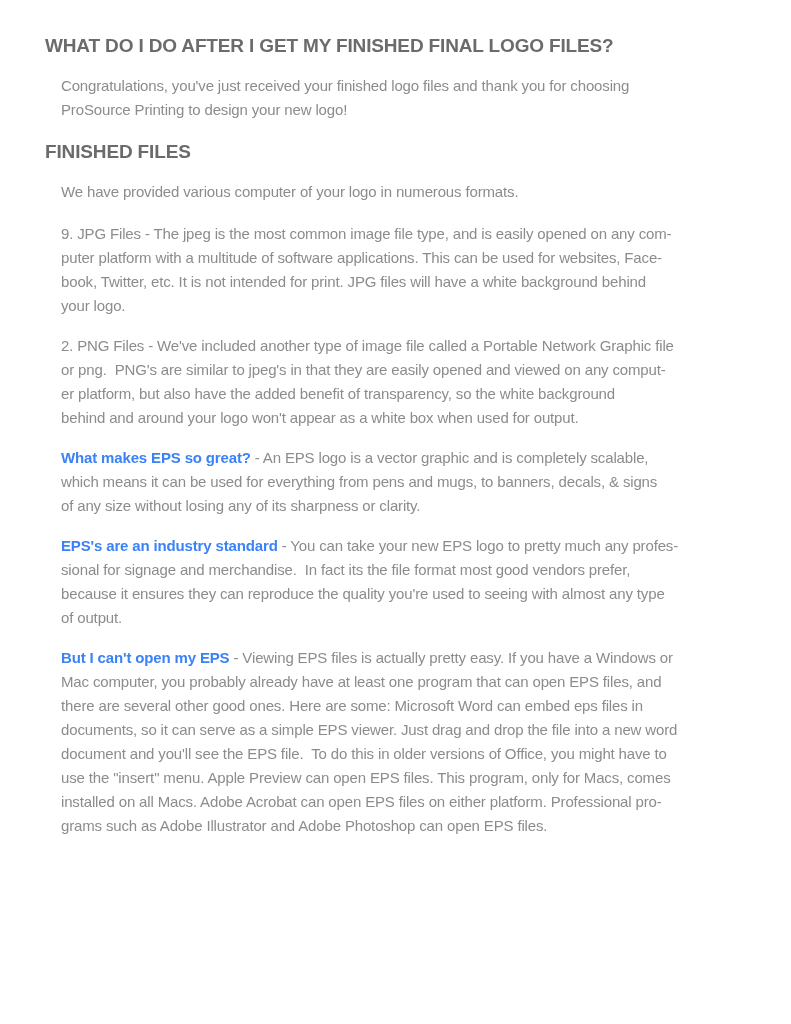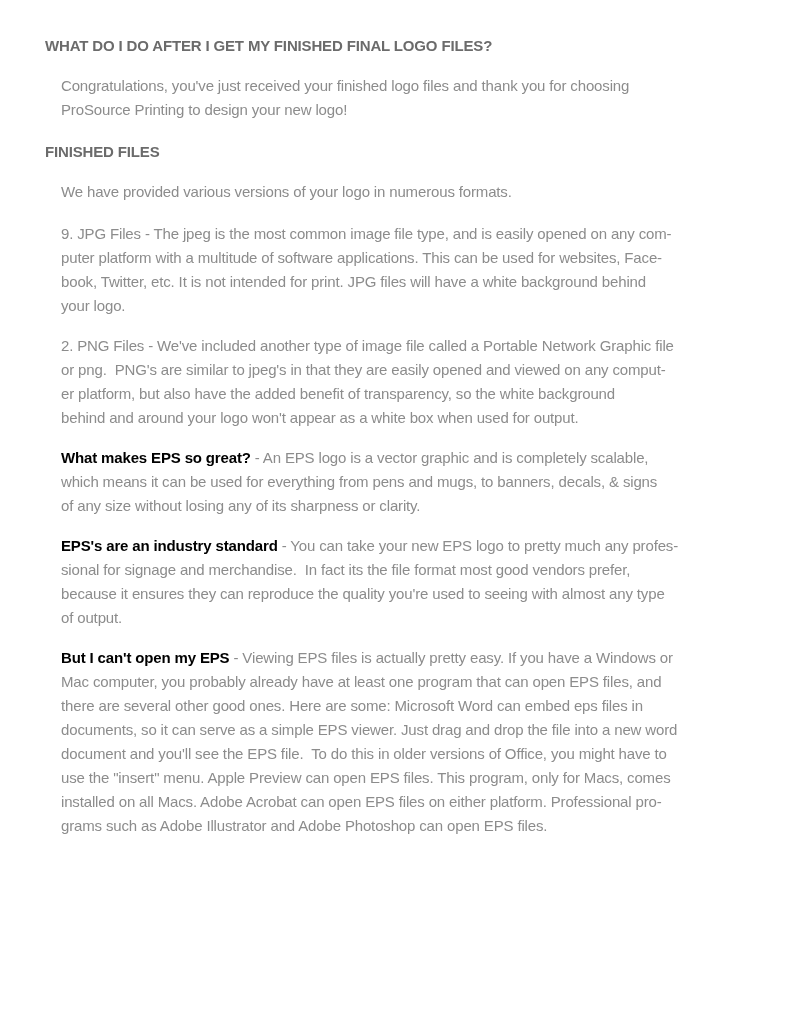--- a/index.html
+++ b/index.html
@@ -18,49 +18,49 @@
     line-height: 24px;
     letter-spacing: -0.15px;
     color: #8c8c8c;
     box-sizing: border-box;
     padding: 34px 40px 0 45px;
   }
   .block {
     margin: 0 0 18px 0;
   }
   .doc-heading {
-    font-size: 15px;
+    font-size: 19px;
     font-weight: 700;
     color: #6b6b6b;
     margin: 0;
     white-space: pre;
   }
   .doc-paragraph {
     margin: 16px;
     white-space: pre;
   }
   .doc-paragraph .lead {
     font-weight: 700;
-    color: #000000;
+    color: #3b82f6;
   }
 </style>
 </head>
 <body>
 
 <div class="page">
 
   <section class="block">
     <h1 class="doc-heading">WHAT DO I DO AFTER I GET MY FINISHED FINAL LOGO FILES?</h1>
     <p class="doc-paragraph">Congratulations, you've just received your finished logo files and thank you for choosing
 ProSource Printing to design your new logo!</p>
   </section>
 
   <section class="block">
     <h2 class="doc-heading">FINISHED FILES</h2>
-    <p class="doc-paragraph">We have provided various versions of your logo in numerous formats.</p>
+    <p class="doc-paragraph">We have provided various computer of your logo in numerous formats.</p>
   </section>
 
   <p class="doc-paragraph block">9. JPG Files - The jpeg is the most common image file type, and is easily opened on any com-
 puter platform with a multitude of software applications. This can be used for websites, Face-
 book, Twitter, etc. It is not intended for print. JPG files will have a white background behind
 your logo.</p>
 
   <p class="doc-paragraph block">2. PNG Files - We've included another type of image file called a Portable Network Graphic file
 or png.  PNG's are similar to jpeg's in that they are easily opened and viewed on any comput-
 er platform, but also have the added benefit of transparency, so the white background

